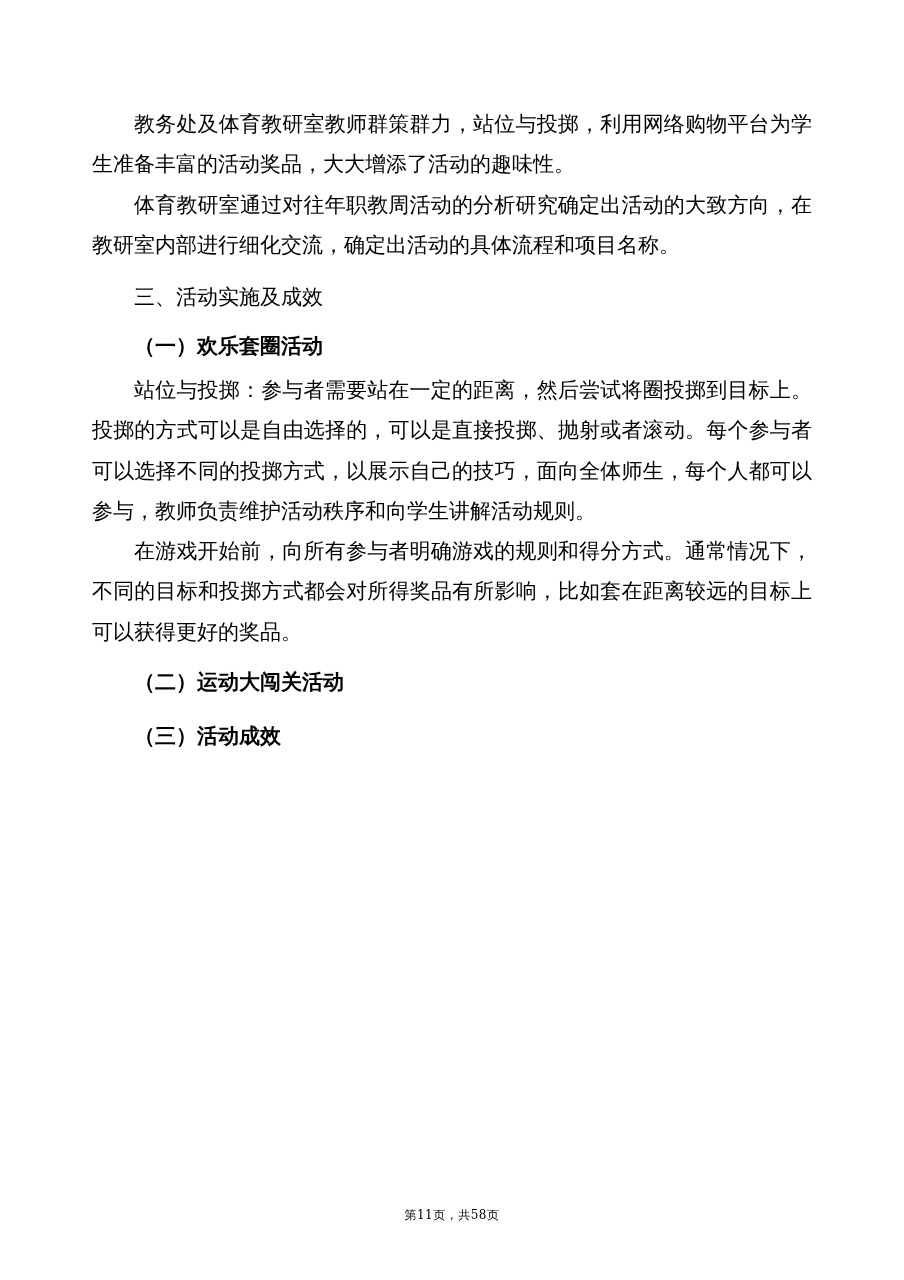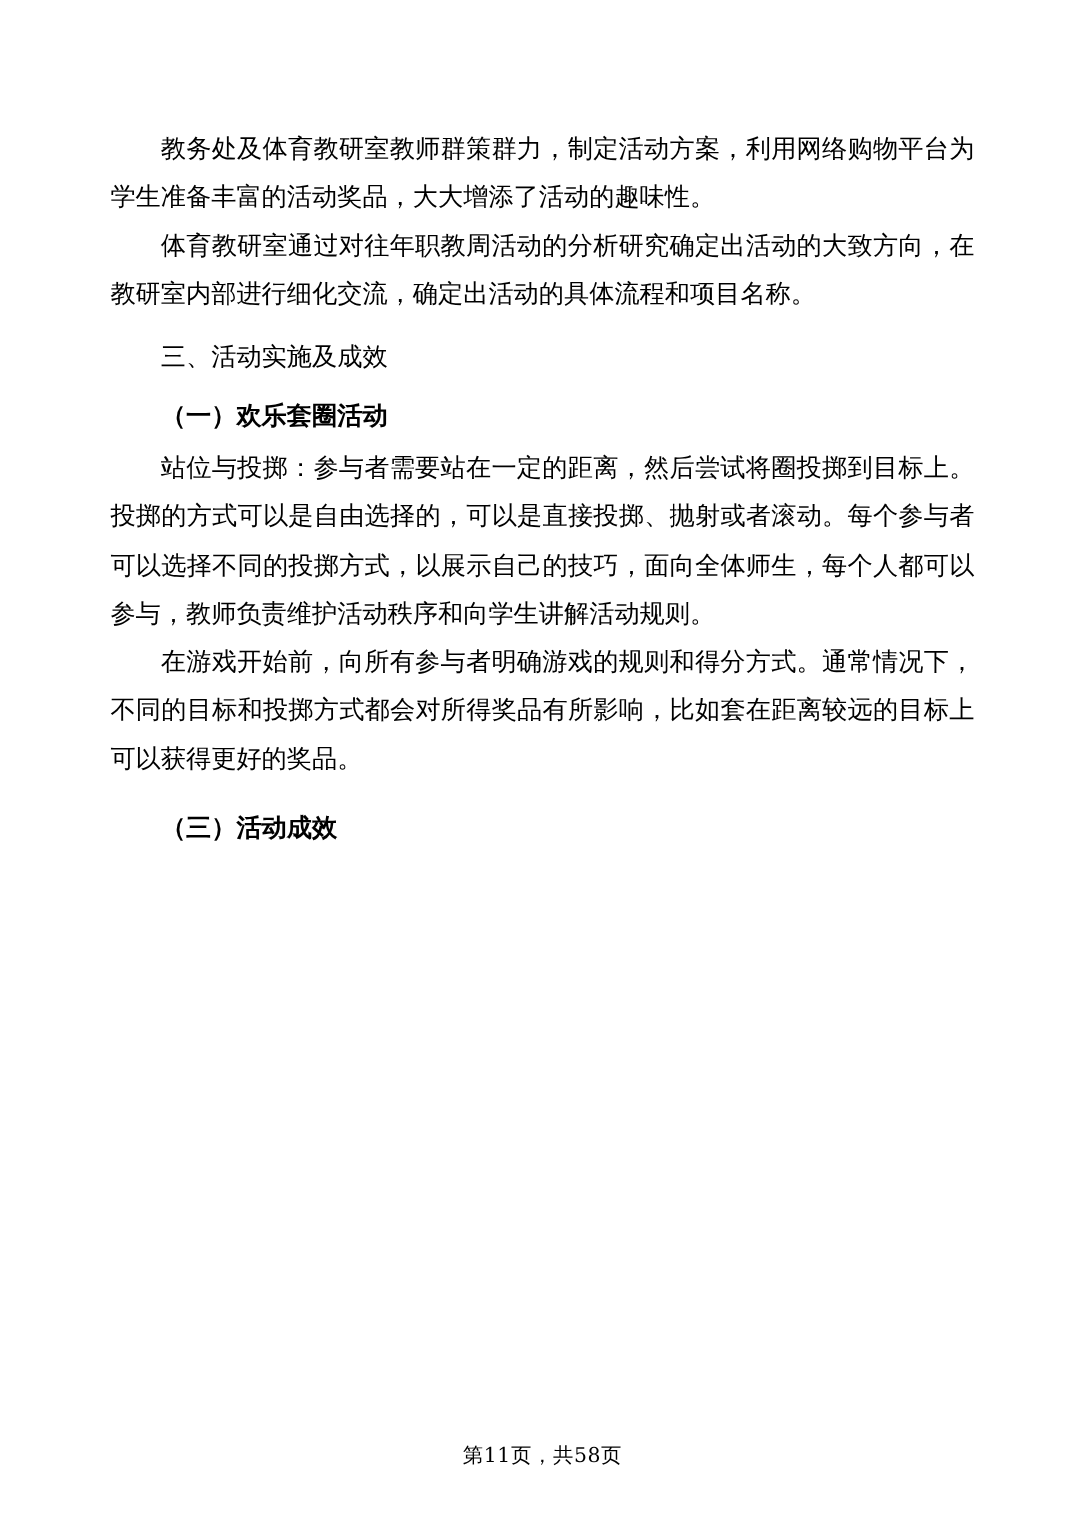--- a/index.html
+++ b/index.html
@@ -44,41 +44,42 @@
     margin-bottom: 2px;
   }
   .spacer-sm { height: 6px; }
   .spacer-xs { height: 2px; }
   .footer {
     position: absolute;
     left: 0;
     right: 0;
     bottom: 56px;
     text-align: center;
-    font-size: 17px;
+    font-size: 12px;
     font-family: "DejaVu Serif", "Liberation Serif", serif;
     letter-spacing: 0.5px;
   }
 </style>
 </head>
 <body>
 
 <div class="page">
   <div class="doc-body">
 
-    <p class="para">教务处及体育教研室教师群策群力，制定活动方案，利用网络购物平台为学生准备丰富的活动奖品，大大增添了活动的趣味性。</p>
+    <p class="para">教务处及体育教研室教师群策群力，站位与投掷，利用网络购物平台为学生准备丰富的活动奖品，大大增添了活动的趣味性。</p>
     <p class="para">体育教研室通过对往年职教周活动的分析研究确定出活动的大致方向，在教研室内部进行细化交流，确定出活动的具体流程和项目名称。</p>
     <div class="spacer-sm"></div>
     <p class="heading">三、活动实施及成效</p>
     <div class="spacer-xs"></div>
     <p class="subheading">（一）欢乐套圈活动</p>
     <div class="spacer-xs"></div>
     <p class="para">站位与投掷：参与者需要站在一定的距离，然后尝试将圈投掷到目标上。投掷的方式可以是自由选择的，可以是直接投掷、抛射或者滚动。每个参与者可以选择不同的投掷方式，以展示自己的技巧，面向全体师生，每个人都可以参与，教师负责维护活动秩序和向学生讲解活动规则。</p>
     <p class="para">在游戏开始前，向所有参与者明确游戏的规则和得分方式。通常情况下，不同的目标和投掷方式都会对所得奖品有所影响，比如套在距离较远的目标上可以获得更好的奖品。</p>
     <div class="spacer-sm"></div>
+    <p class="subheading">（二）运动大闯关活动</p>
     <div class="spacer-xs"></div>
     <div class="spacer-sm"></div>
     <p class="subheading">（三）活动成效</p>
     <div class="spacer-xs"></div>
 
   </div>
 
   <div class="footer">第11页，共58页</div>
 </div>
 

